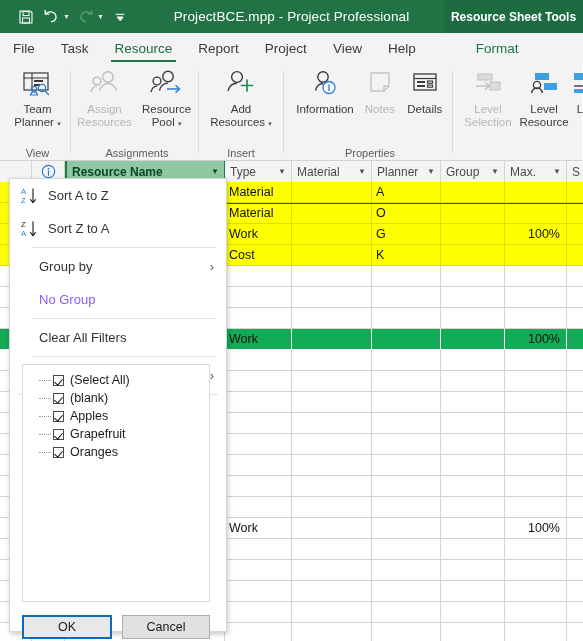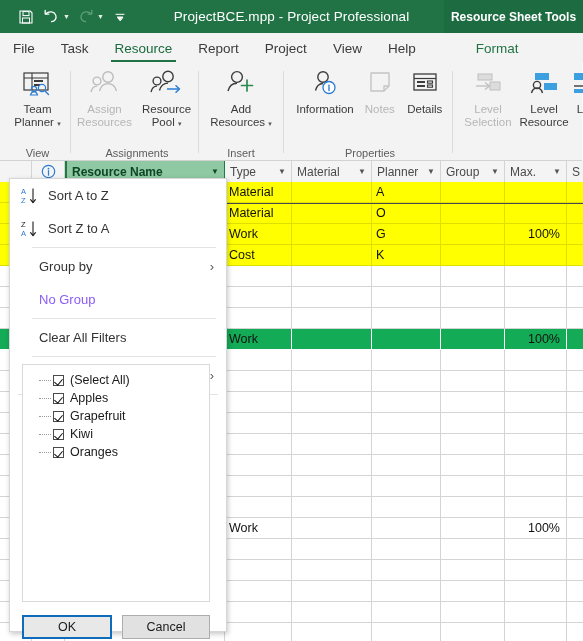--- a/index.html
+++ b/index.html
@@ -678,35 +678,35 @@
 
   <div class="listbox" id="listbox">
       <div class="lrow">
         <span class="dots"></span>
         <span class="cbx"></span>
         <span>(Select All)</span>
       </div>
       <div class="lrow">
         <span class="dots"></span>
         <span class="cbx"></span>
+        <span>(blank)</span>
+      </div>
+      <div class="lrow">
+        <span class="dots"></span>
+        <span class="cbx"></span>
         <span>Apples</span>
       </div>
       <div class="lrow">
         <span class="dots"></span>
         <span class="cbx"></span>
         <span>Grapefruit</span>
       </div>
       <div class="lrow">
         <span class="dots"></span>
         <span class="cbx"></span>
-        <span>Kiwi</span>
-      </div>
-      <div class="lrow">
-        <span class="dots"></span>
-        <span class="cbx"></span>
         <span>Oranges</span>
       </div>
     </div>
 
   <div class="btnrow">
     <div class="btn default">
       <span>OK</span>
     </div>
     <div class="btn">
       <span>Cancel</span>

